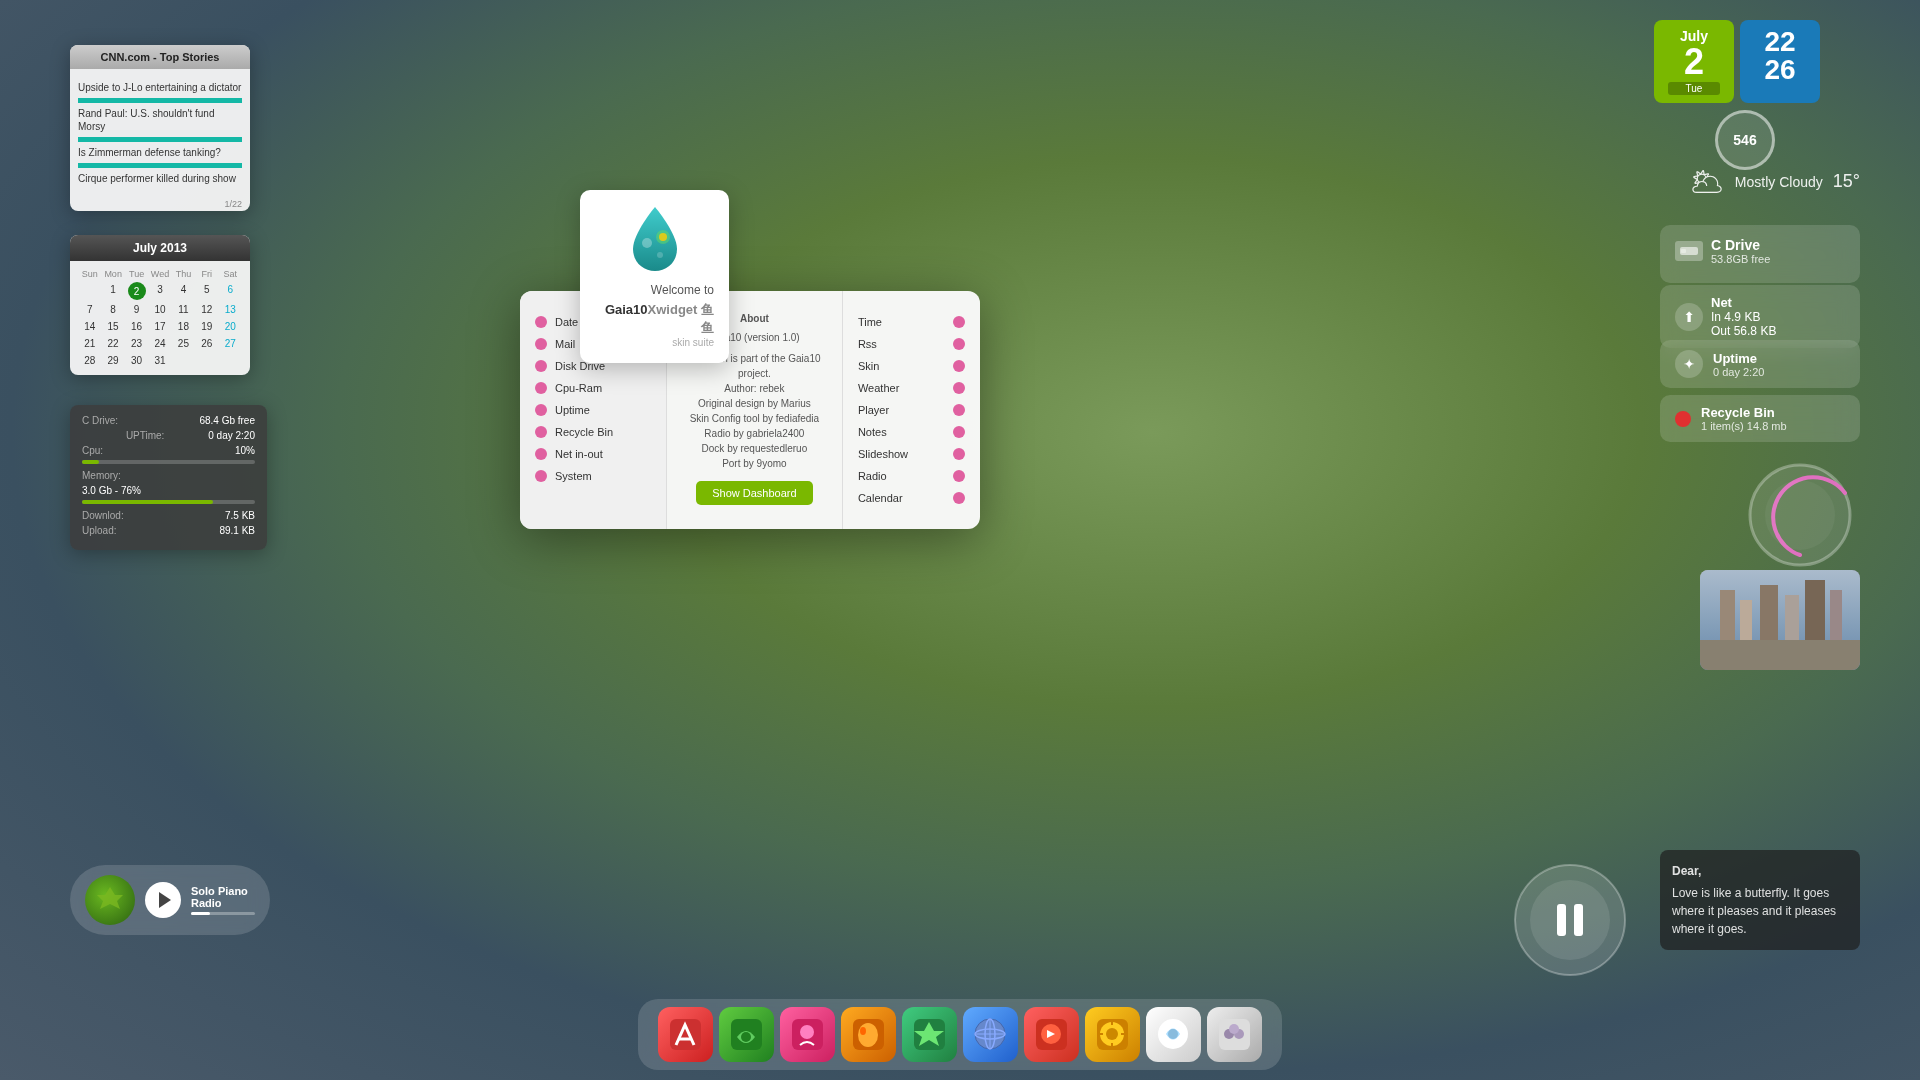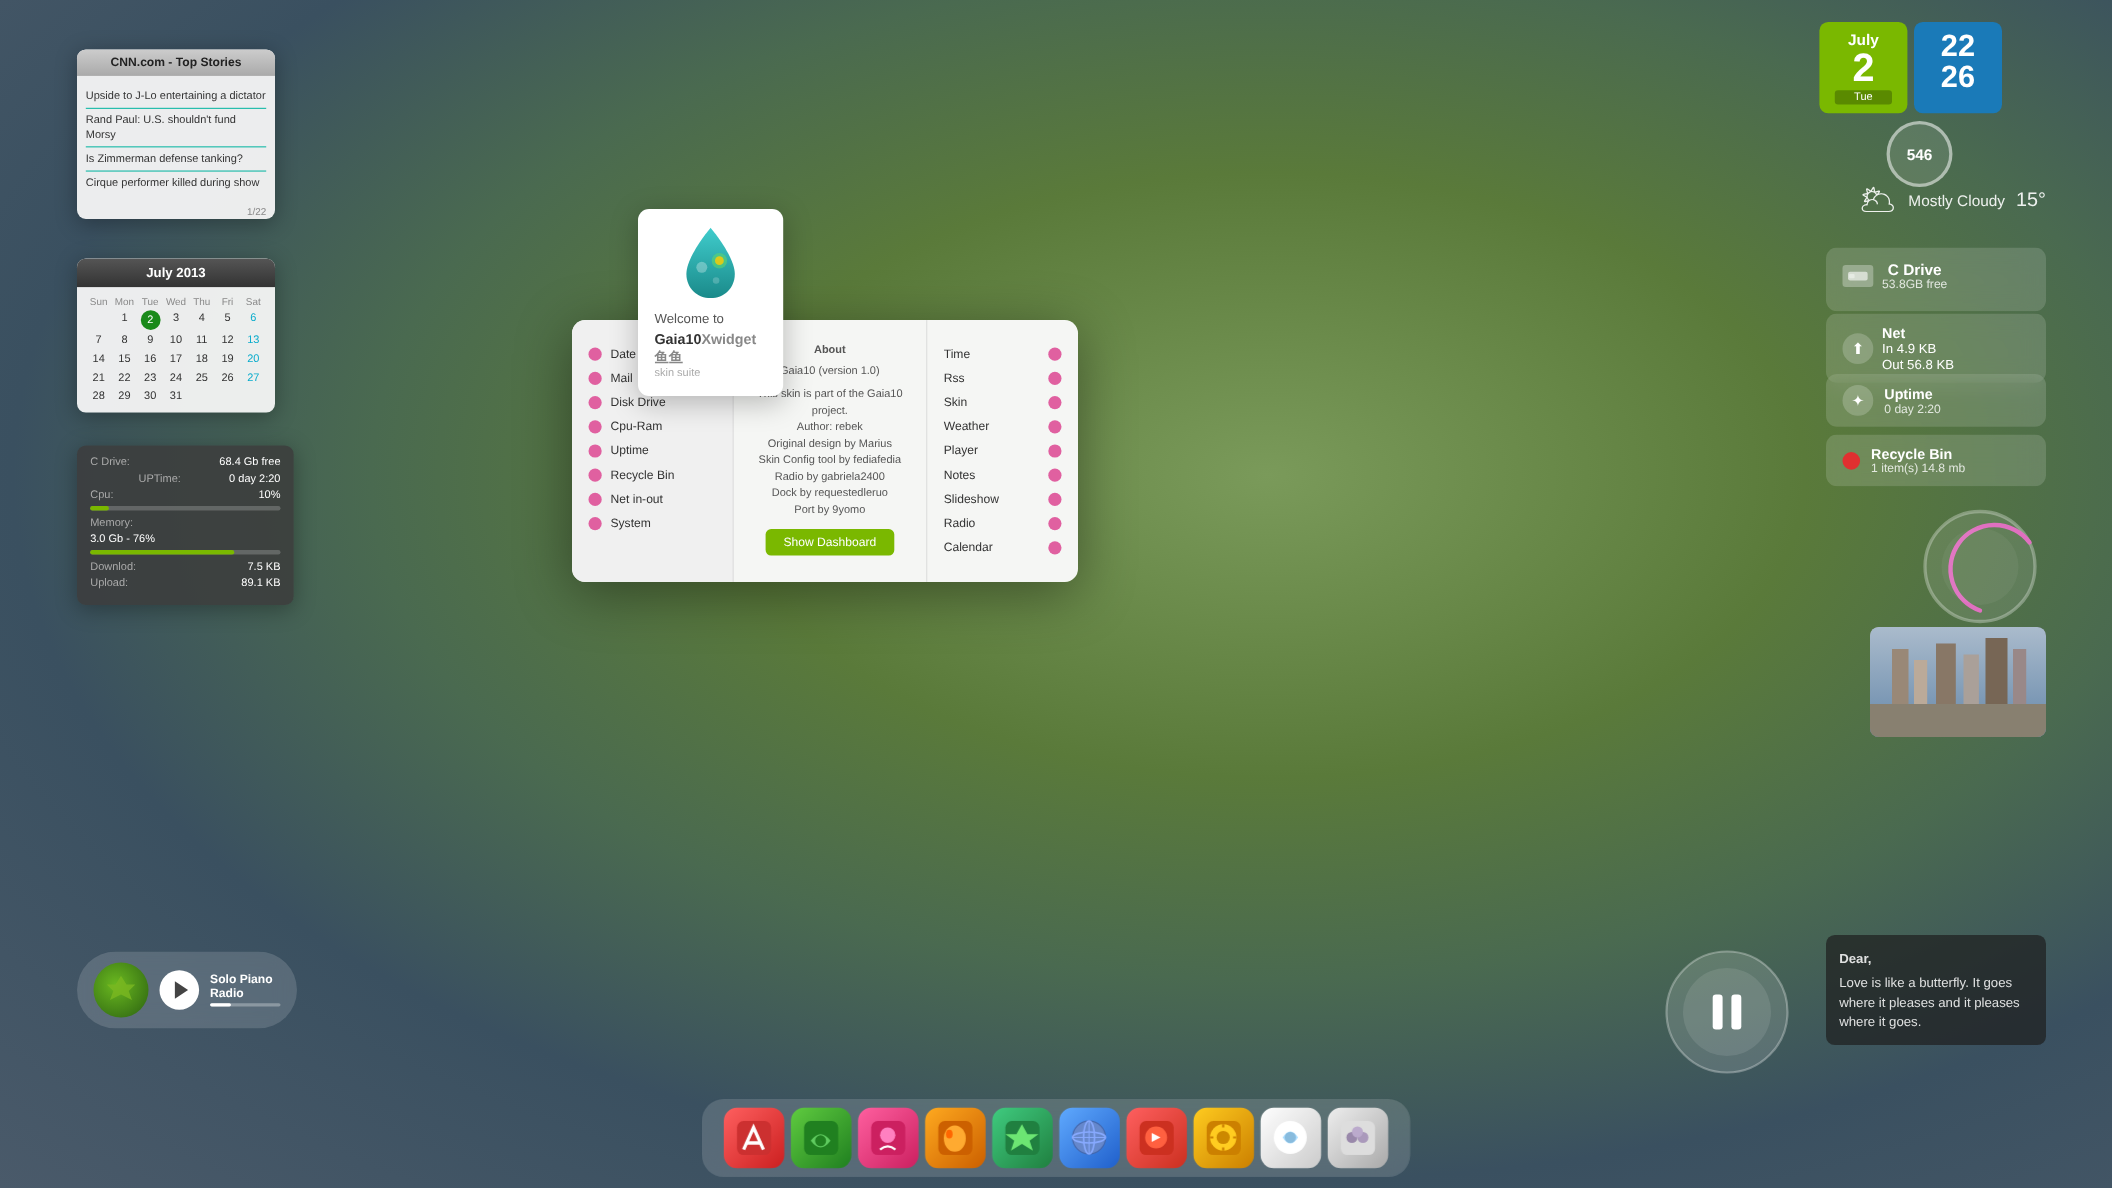--- a/index.html
+++ b/index.html
@@ -103,21 +103,21 @@
     }
     .cdrive-icon {
       width: 28px;
       height: 20px;
       background: rgba(255,255,255,0.3);
       border-radius: 3px;
       display: flex;
       align-items: center;
       justify-content: center;
     }
-    .cdrive-widget .title { font-size: 14px; font-weight: 600; text-align: center; }
+    .cdrive-widget .title { font-size: 14px; font-weight: 600; }
     .cdrive-widget .subtitle { font-size: 11px; opacity: 0.8; }
 
     
     .net-widget {
       position: absolute;
       top: 285px;
       right: 60px;
       background: rgba(255,255,255,0.15);
       backdrop-filter: blur(10px);
       border-radius: 10px;
@@ -325,21 +325,21 @@
       font-size: 11px;
       font-weight: 700;
       color: #222;
       text-align: center;
     }
     .cnn-items { padding: 8px; }
     .cnn-item {
       font-size: 10px;
       color: #333;
       padding: 4px 0;
-      border-bottom: 1px solid #14b8a6;
+      border-bottom: 5px solid #14b8a6;
       line-height: 1.3;
     }
     .cnn-item:last-child { border-bottom: none; }
     .cnn-footer {
       text-align: right;
       padding: 2px 8px;
       font-size: 9px;
       color: #888;
     }
 
@@ -508,23 +508,23 @@
     }
 
     
     .about-card {
       position: absolute;
       top: 270px;
       left: 660px;
       background: white;
       border-radius: 10px;
       padding: 15px;
-      width: 132px;
+      width: 149px;
       box-shadow: 0 6px 25px rgba(0,0,0,0.25);
-      text-align: left;
+      text-align: right;
       z-index: 10;
     }
 
     
     .dock {
       position: absolute;
       bottom: 10px;
       left: 50%;
       transform: translateX(-50%);
       display: flex;

